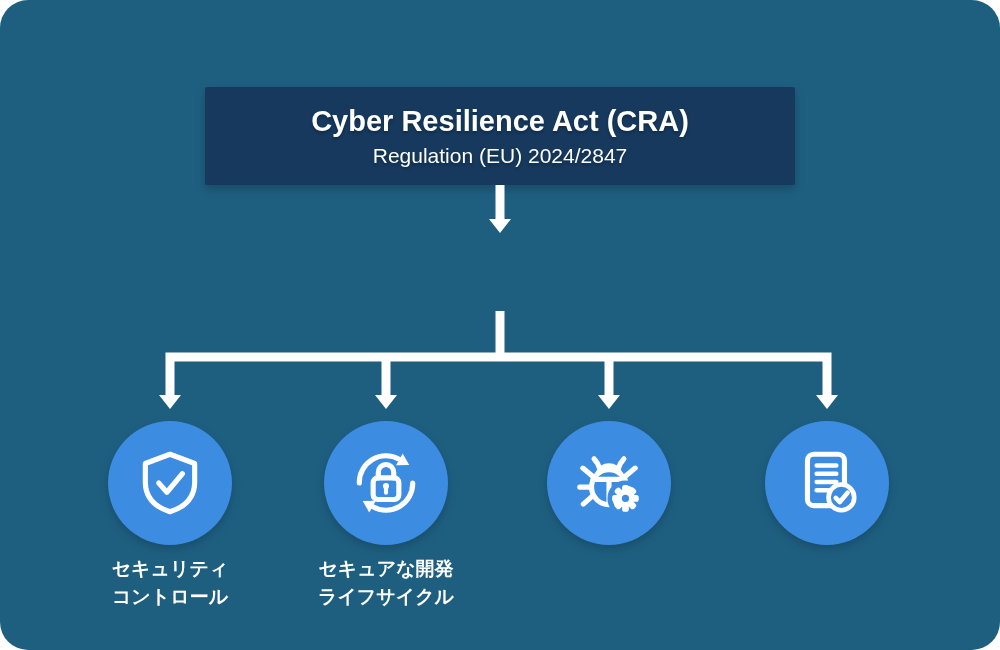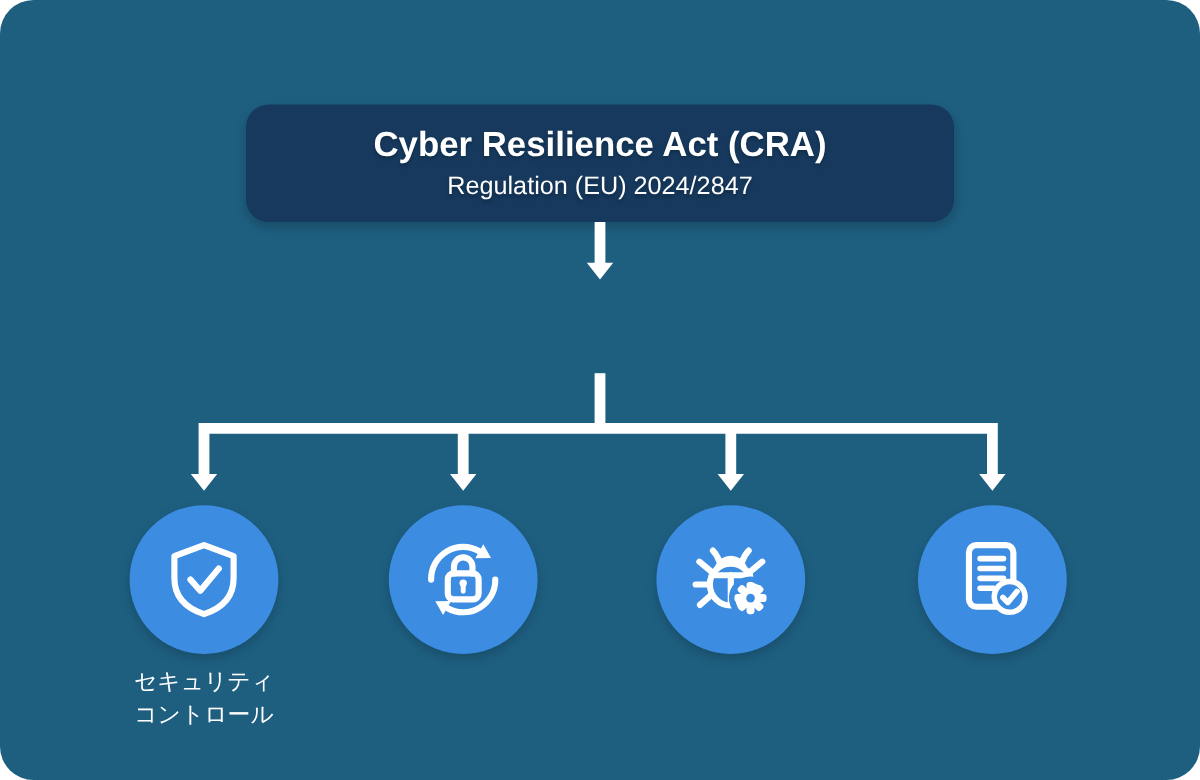--- a/index.html
+++ b/index.html
@@ -7,21 +7,21 @@
   .card{
     position:relative;
     width:1000px;height:650px;
     background:var(--card-bg,#1E5F80);
     border-radius:28px;
     overflow:hidden;
   }
   .navy-box{
     position:absolute;left:205px;top:87px;width:590px;height:98px;
     background:var(--navy-box,#16395D);
-    border-radius:19px;
+    border-radius:2px;
     display:flex;flex-direction:column;align-items:center;justify-content:center;
     box-shadow:0 4px 10px rgba(0,0,0,0.22);
   }
   .navy-title{
     color:#ffffff;font-size:29px;font-weight:bold;line-height:1.15;
     text-shadow:0 2px 3px rgba(0,0,0,0.25);
   }
   .navy-subtitle{
     color:#ffffff;font-size:21px;font-weight:400;margin-top:5px;line-height:1.1;
     text-shadow:0 2px 3px rgba(0,0,0,0.25);
@@ -47,20 +47,21 @@
   .icon-circle{
     width:124px;height:124px;border-radius:50%;
     background:var(--circle,#3C8CE2);
     display:flex;align-items:center;justify-content:center;
     box-shadow:0 4px 10px rgba(0,0,0,0.18);
   }
   .item-label{
     margin-top:10px;
     color:#ffffff;font-size:19px;line-height:1.45;text-align:center;
     white-space:pre-line;
+    font-weight:bold;
   }
   .icon{stroke:#ffffff;fill:none;stroke-width:5;stroke-linecap:round;stroke-linejoin:round;}
 </style>
 </head>
 <body>
 
 <div class="card">
 
   <div class="navy-box">
     <div class="navy-title">Cyber Resilience Act (CRA)</div>
@@ -105,20 +106,22 @@
         <g transform="rotate(180 36 36)">
           <path d="M10 36 A26 26 0 0 1 49 13"></path>
           <polygon points="58.6,18.5 45.8,18.7 52.3,7.3" fill="#ffffff" stroke="none"></polygon>
         </g>
         <path d="M28.5 31 V25.5 A7.5 7.5 0 0 1 43.5 25.5 V31"></path>
         <rect x="23.5" y="31" width="25" height="21" rx="4.5"></rect>
         <circle cx="36" cy="39" r="3" fill="#ffffff" stroke="none"></circle>
         <path d="M36 41 V45.5" stroke-width="4"></path>
       </svg>
     </div>
+    <div class="item-label">セキュアな開発
+ライフサイクル</div>
   </div>
 
   <div class="item" style="left:499px">
     <div class="icon-circle">
       <svg class="icon" width="74" height="74" viewBox="0 0 72 72">
 
         <path d="M27 22 Q25 16 21.5 12.5"></path>
         <path d="M45 22 Q47 16 50.5 12.5"></path>
 
         <path d="M25.5 26 A11.5 11.5 0 0 1 46.5 26"></path>

